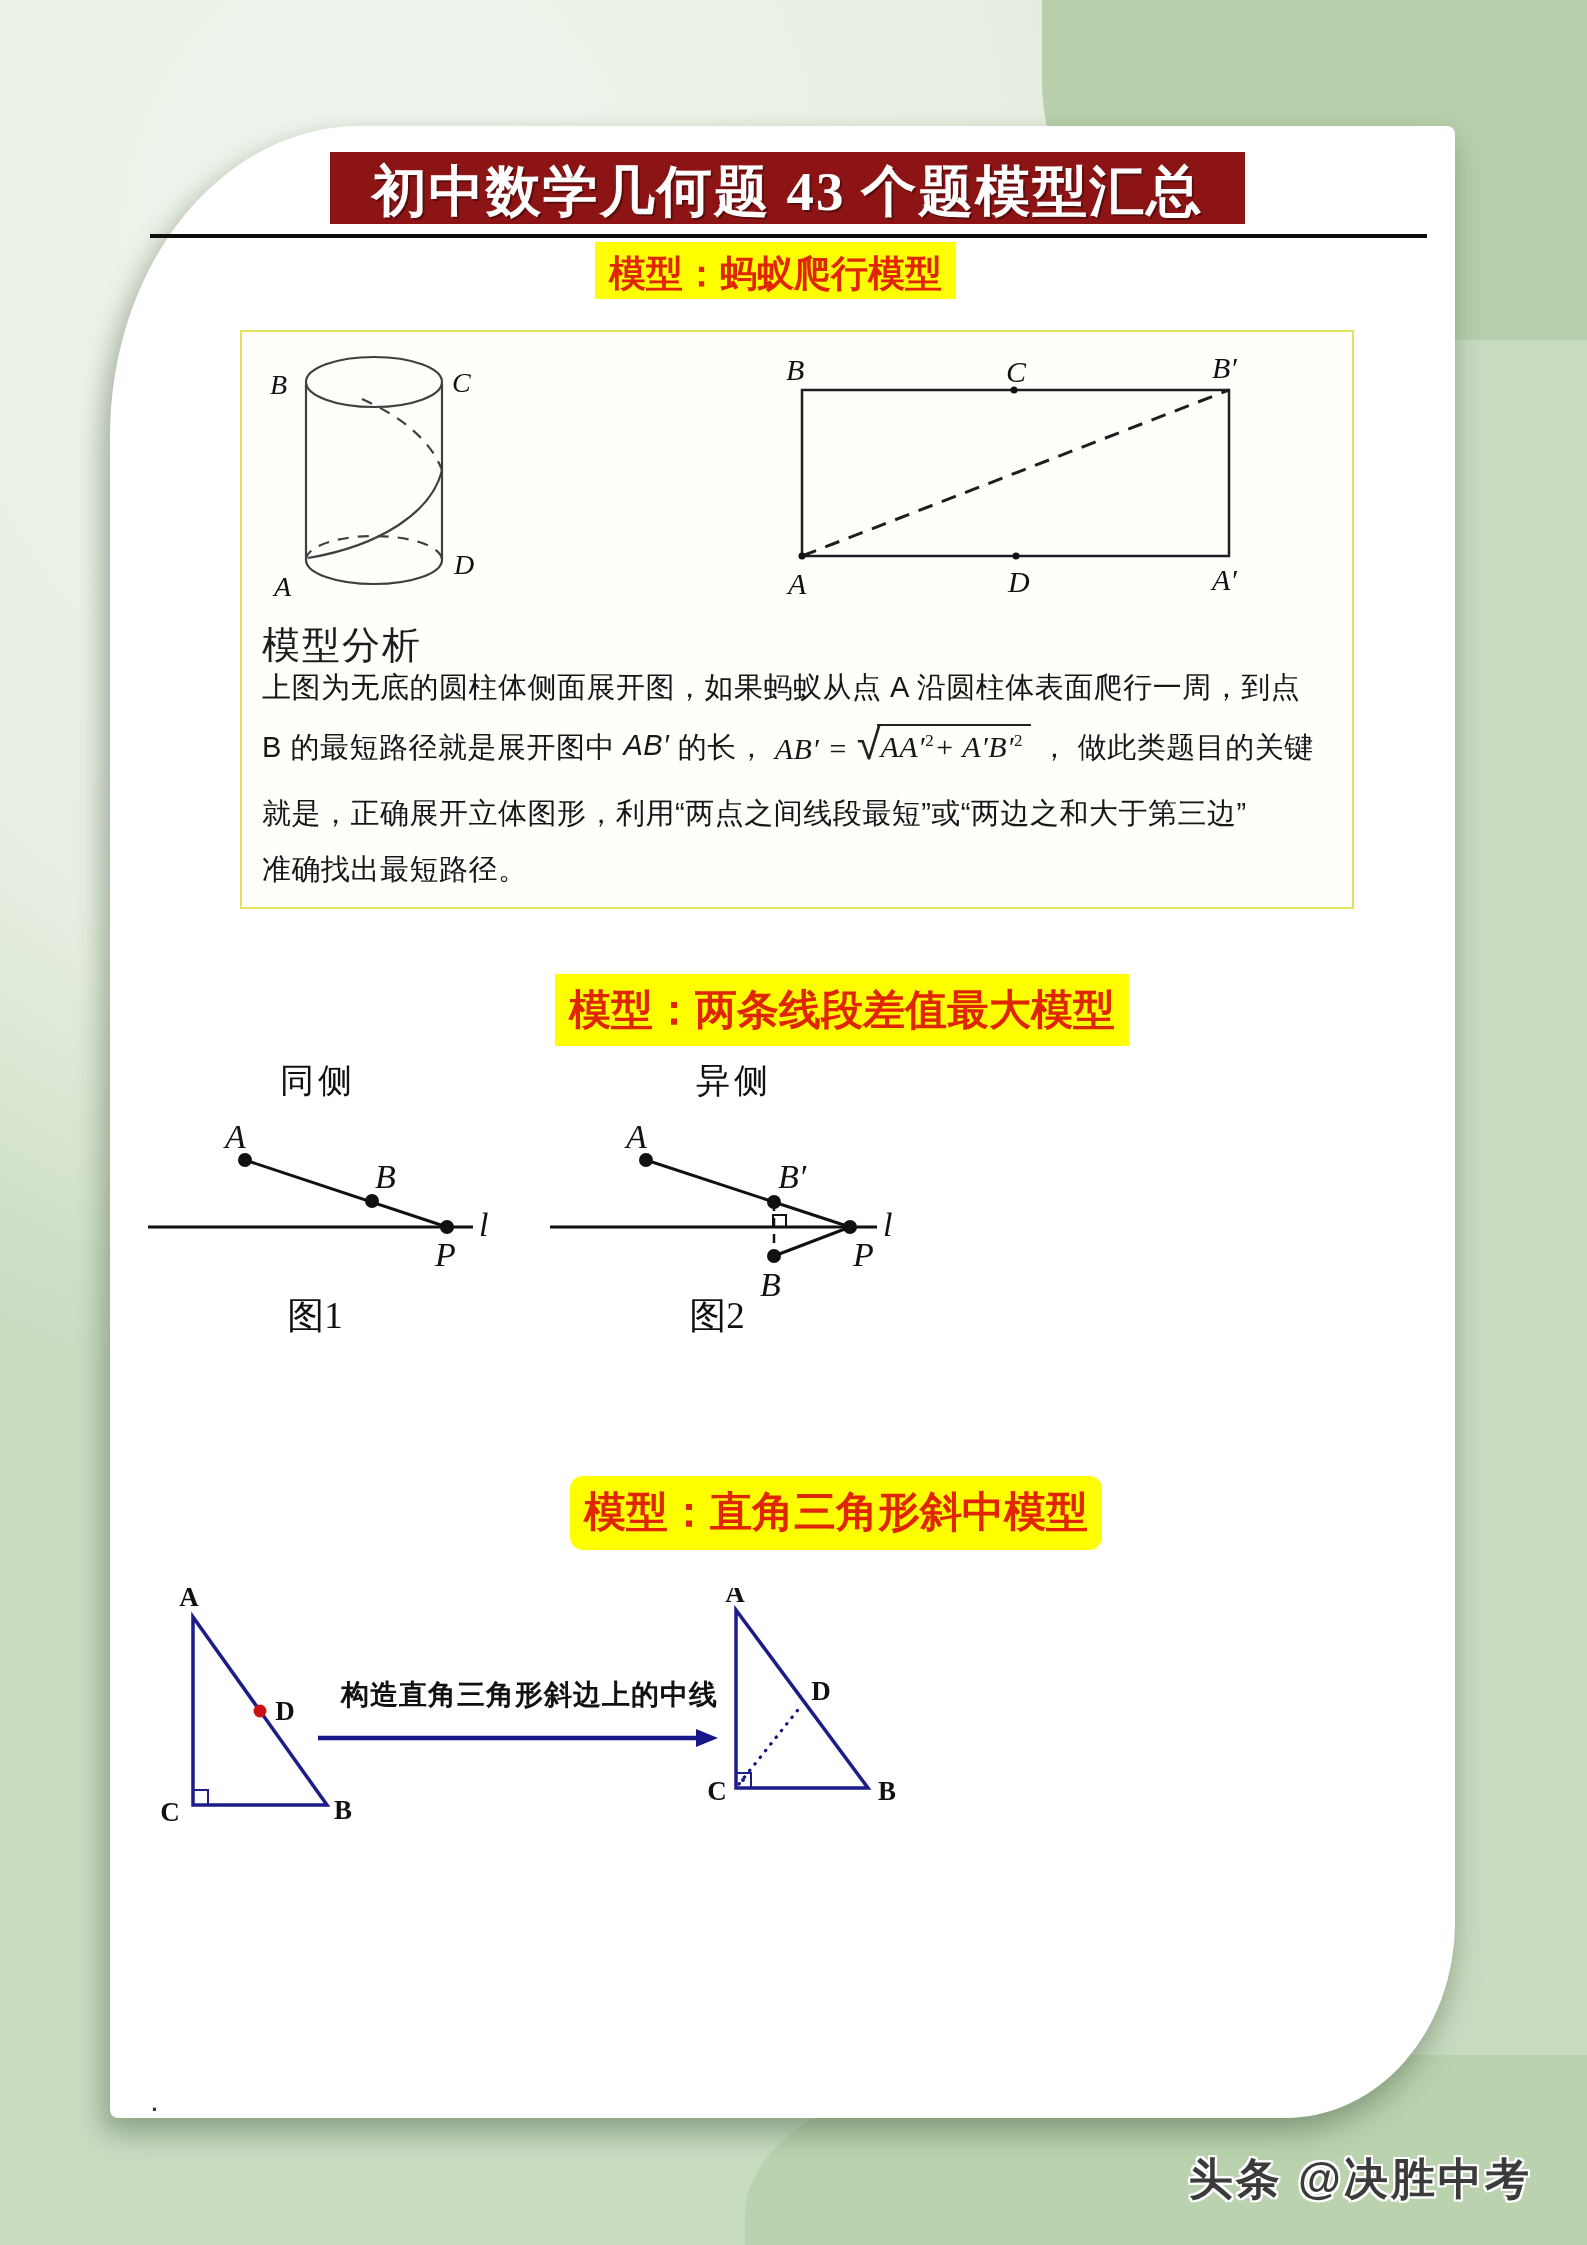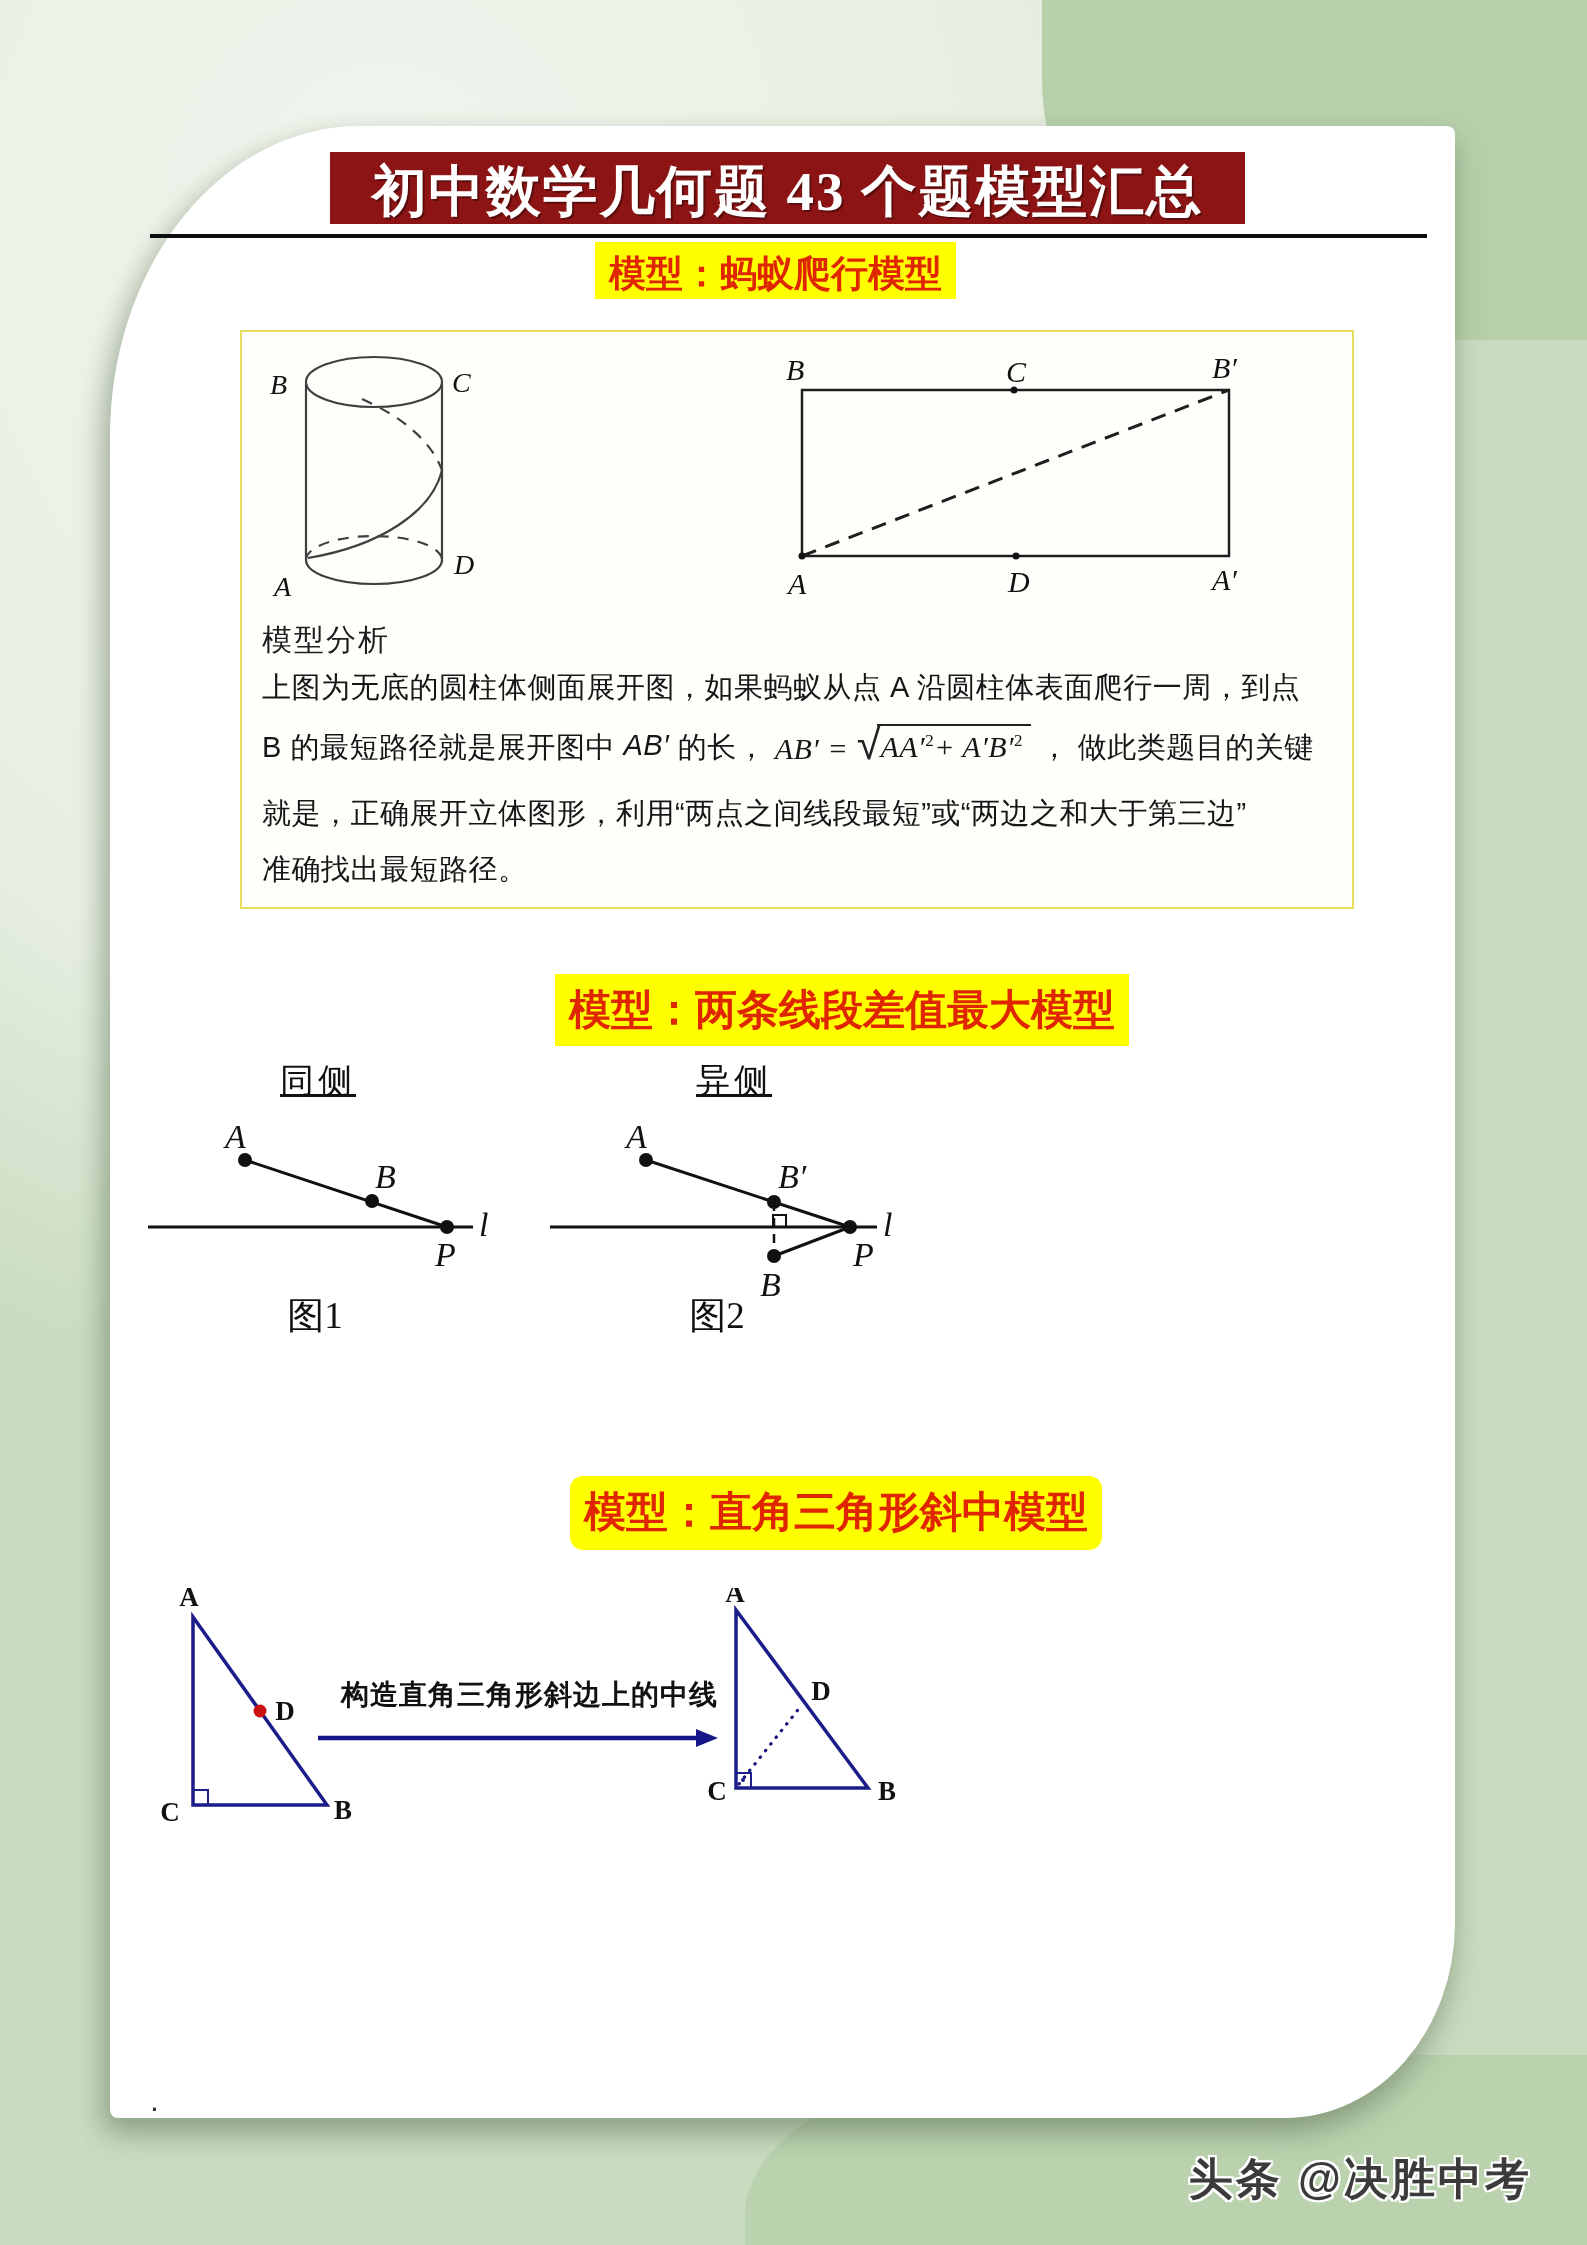--- a/index.html
+++ b/index.html
@@ -31,31 +31,31 @@
     font-weight:bold;white-space:nowrap;}
   .ytitle1{left:485px;top:116px;font-size:37px;padding:7px 14px 0;}
   .ytitle2{left:445px;top:848px;font-size:42px;padding:8px 14px 8px;}
   .ytitle3{left:460px;top:1350px;font-size:42px;padding:8px 14px 10px;border-radius:13px;}
   
   .mbox{left:130px;top:204px;width:1110px;height:575px;border:2px solid #e6df5c;background:#fffefb;}
   .mbox .abs{position:absolute;}
   .cutarrow{left:285px;top:142px;width:235px;text-align:center;}
   .cutarrow .lbl{font-family:"Liberation Serif","DejaVu Serif",serif;font-weight:bold;
     font-size:21px;color:#2a2a2a;letter-spacing:1px;white-space:nowrap;}
-  .ana-h{left:20px;top:288px;font-size:30px;color:#1d1d1d;letter-spacing:2px;}
+  .ana-h{left:20px;top:288px;font-size:38px;color:#1d1d1d;letter-spacing:2px;}
   .ana-line{left:20px;font-size:29px;color:#161616;letter-spacing:.5px;white-space:nowrap;}
   .l1{top:336px;} .l2{top:396px;} .l3{top:462px;} .l4{top:518px;}
   .math em{font-style:italic;font-family:"Liberation Serif","DejaVu Serif",serif;font-size:30px;}
   .math{display:inline-block;vertical-align:middle;margin-top:-8px;}
   .sqrt{display:inline-flex;align-items:flex-start;}
   .rad{font-size:44px;line-height:40px;margin-right:-4px;color:#222;}
   .vinc{border-top:2.5px solid #222;padding:4px 8px 0 3px;display:inline-block;}
   .vinc sup{font-size:17px;font-family:"Liberation Serif","DejaVu Serif",serif;}
   
-  .capt{font-family:"Liberation Serif","DejaVu Serif",serif;font-size:34px;color:#111;letter-spacing:4px;text-decoration:underline;}
+  .capt{font-family:"Liberation Serif","DejaVu Serif",serif;font-size:34px;color:#111;letter-spacing:4px;}
   .capt-l{left:170px;top:932px;} .capt-r{left:586px;top:932px;}
   
   .buildarrow{left:208px;top:1550px;width:400px;text-align:right;}
   .buildarrow .lbl{font-size:28px;font-weight:bold;color:#111;white-space:nowrap;letter-spacing:1px;}
   .footdot{left:40px;top:1956px;font-size:32px;color:#333;}
   
   .watermark{position:absolute;right:55px;top:2150px;z-index:2;
     font-size:44px;font-weight:bold;color:#3b3b3b;letter-spacing:3px;
     text-shadow:-2px -2px 0 #fff,2px -2px 0 #fff,-2px 2px 0 #fff,2px 2px 0 #fff,
       0 -2px 0 #fff,0 2px 0 #fff,-2px 0 0 #fff,2px 0 0 #fff;}

